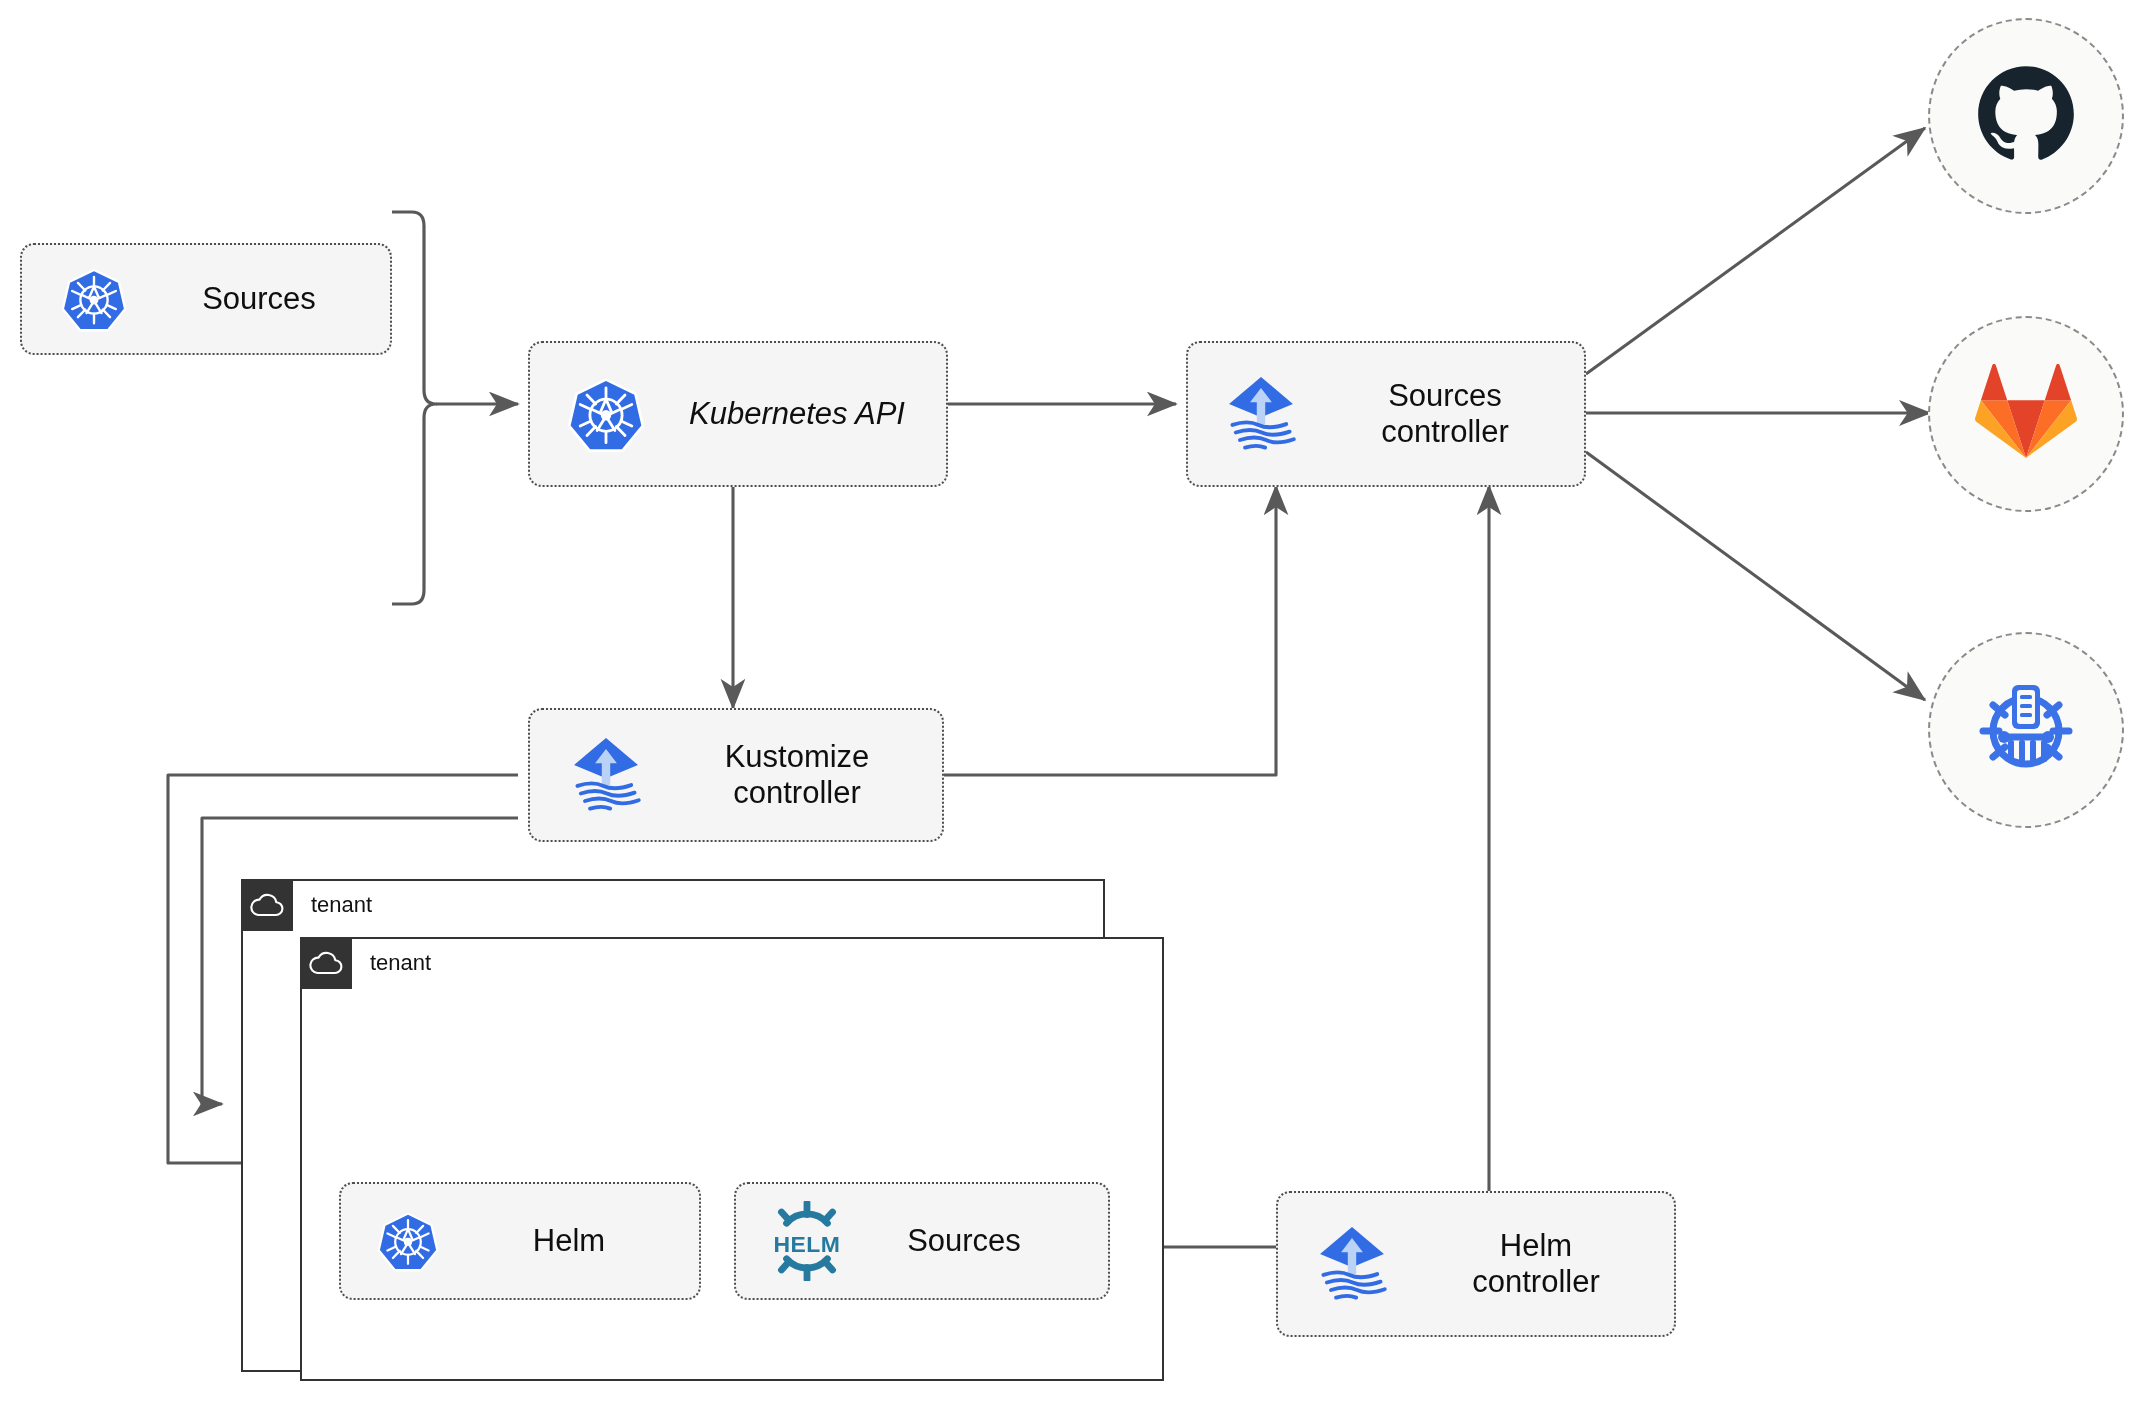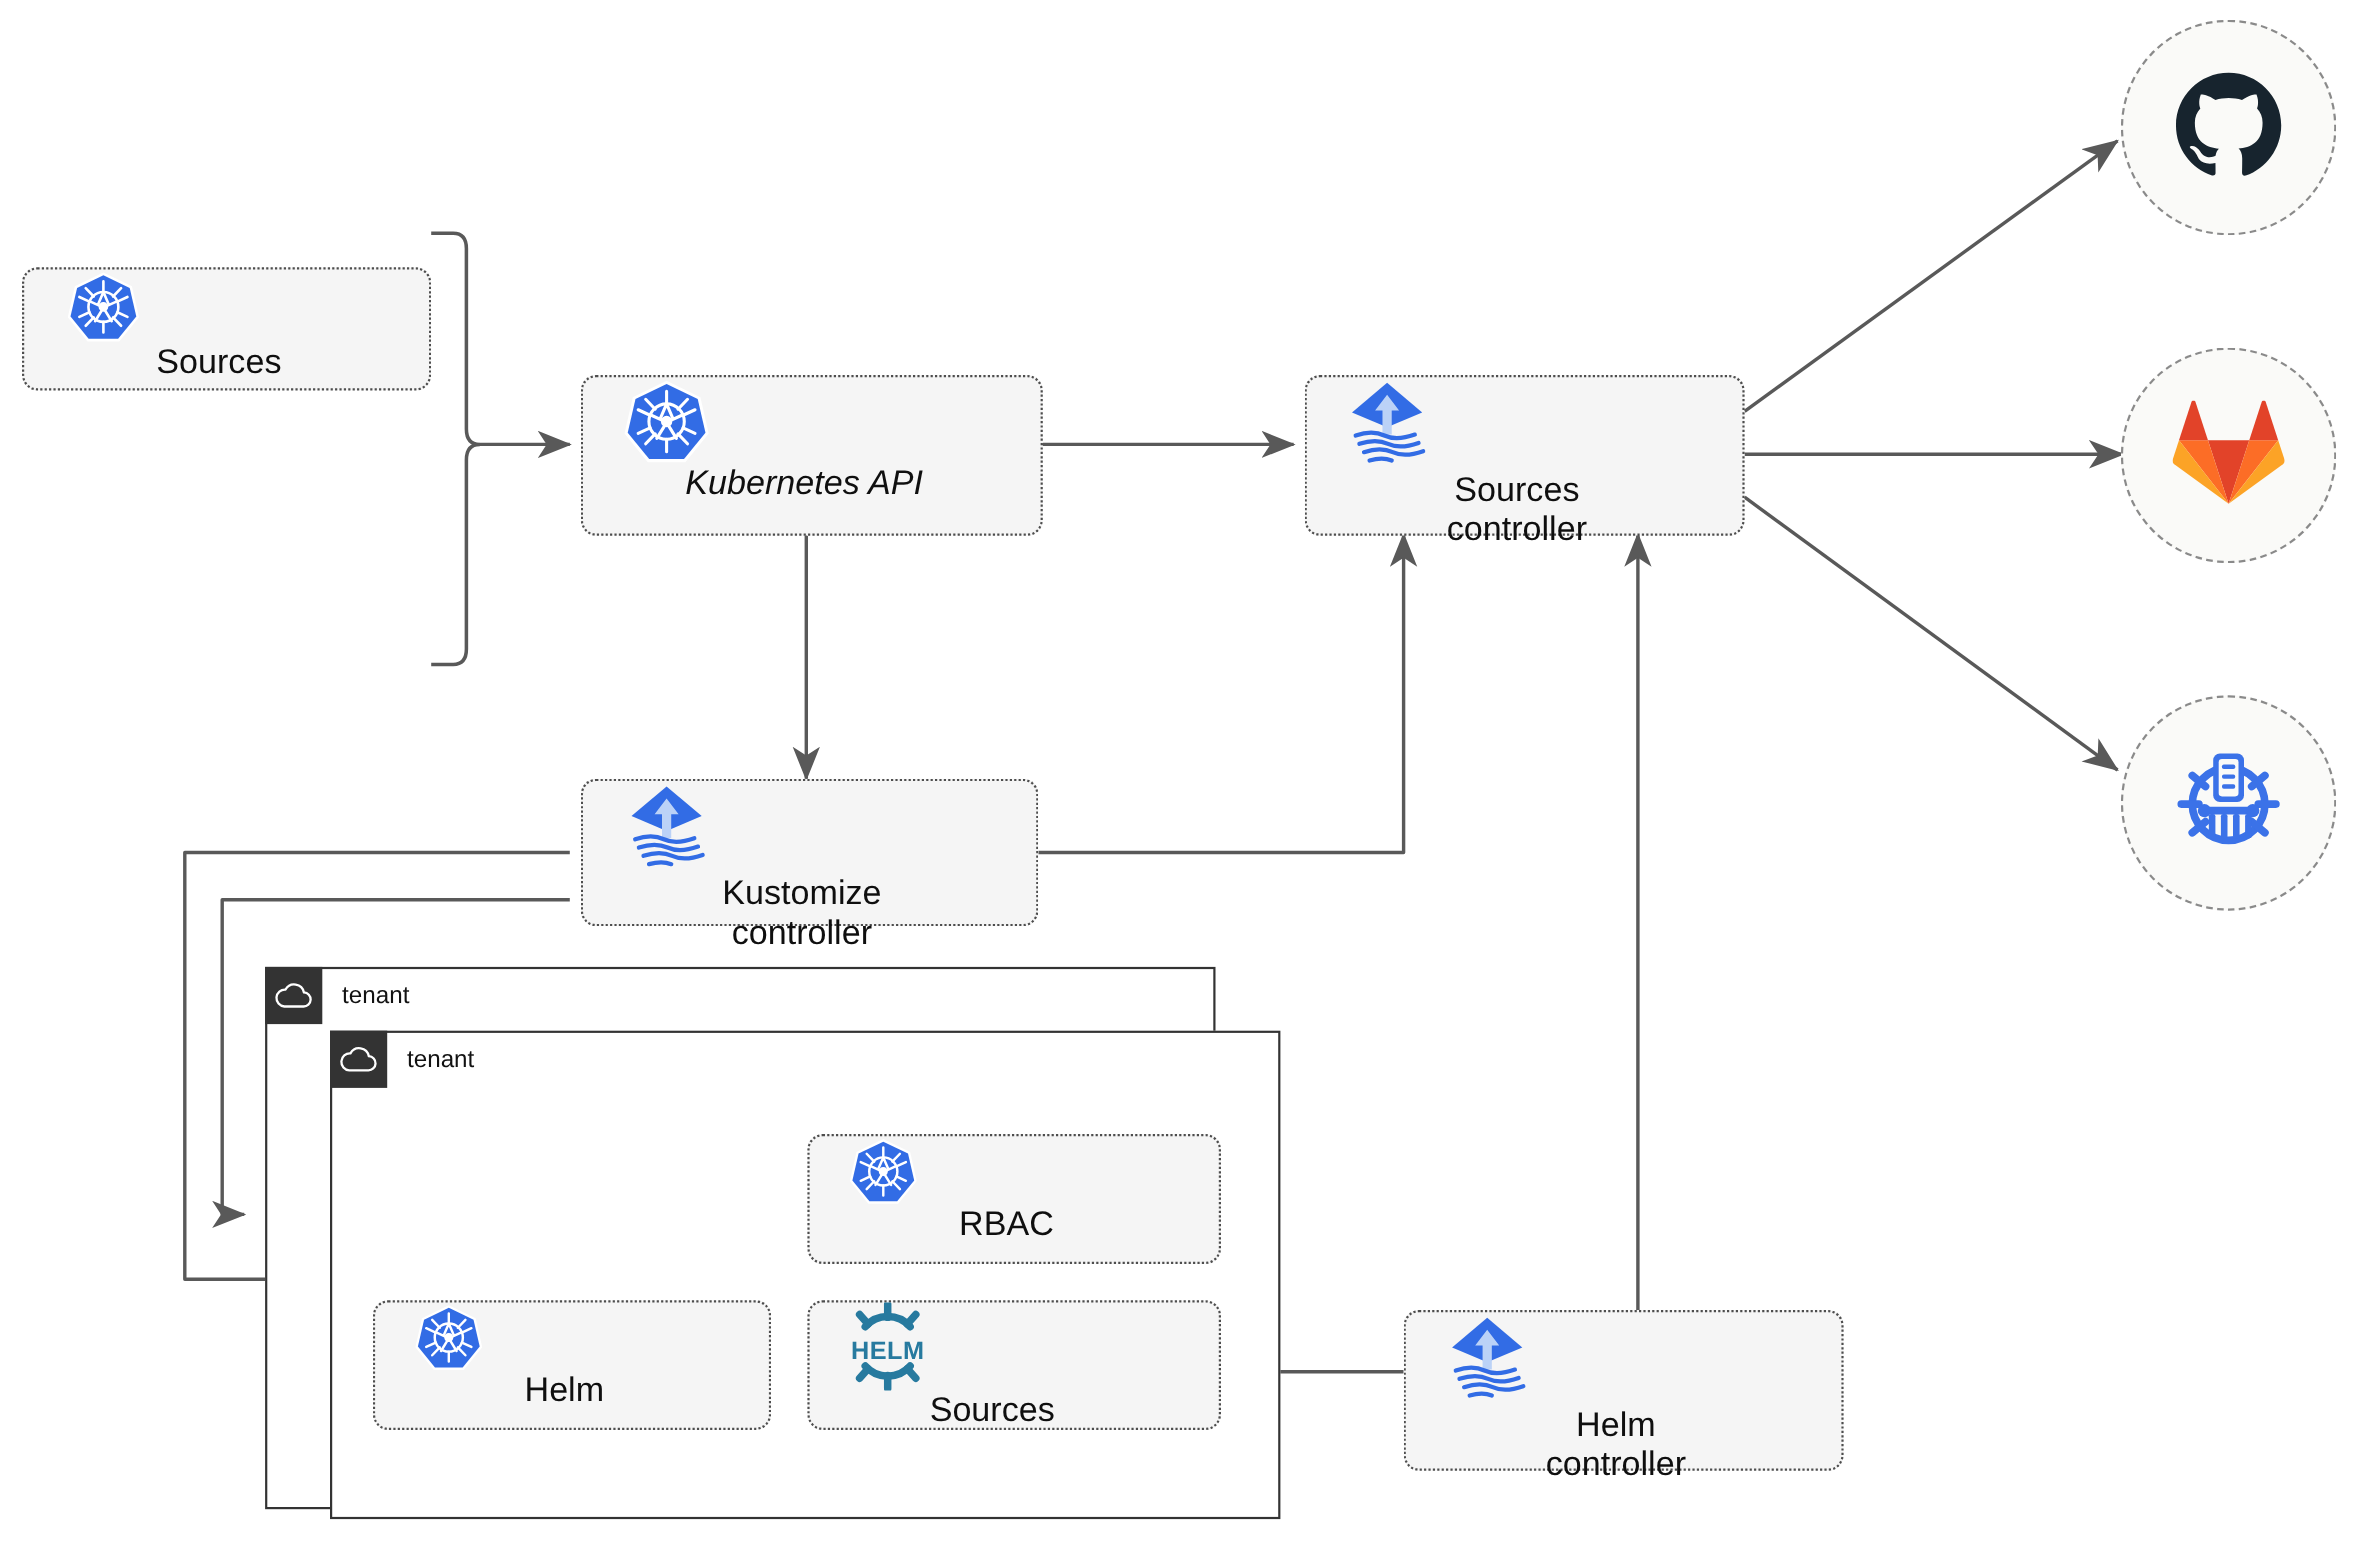--- a/index.html
+++ b/index.html
@@ -13,22 +13,22 @@
 
   #wires { position: absolute; left: 0; top: 0; width: 2144px; height: 1407px; pointer-events: none; }
 
   
   .node {
     position: absolute;
     background: #f5f5f5;
     border: 2px dotted #4d4d4d;
     border-radius: 14px;
     display: flex;
+    align-items: center;
     gap: 0;
-    flex-direction: column;
   }
   .node .ico { flex: 0 0 auto; display: flex; align-items: center; justify-content: center; }
   .node .lbl {
     flex: 1 1 auto;
     text-align: center;
     color: #0f0f0f;
     font-size: 31px;
     line-height: 1.15;
     white-space: pre-line;
     padding-right: 14px;
@@ -268,37 +268,20 @@
   <div class="tenant-hdr" style="left:300px; top:937px;">
     <span class="tenant-chip">
       <svg width="34" height="26" viewBox="0 0 34 26">
         <path d="M8.5 23h17.2a6.4 6.4 0 0 0 .6-12.8A9 9 0 0 0 9.6 7.6 6.9 6.9 0 0 0 8.5 23Z" fill="none" stroke="#fff" stroke-width="2.1" stroke-linejoin="round"></path>
       </svg>
     </span>
     <span class="tenant-name">tenant</span>
   </div>
 
 
-  <div class="node" style="left:734px; top:1031px; width:376px; height:118px;">
-    <span class="ico" style="width:90px; margin-left:22px;">
-      <svg width="62" height="62" viewBox="0 0 64 64">
-        <path d="M32 2.6 57.2 14.8 63.4 42 46 63.4H18L0.6 42 6.8 14.8Z" fill="#fff"></path>
-        <path d="M32 5 55.2 16.2 61 41.4 45 61H19L3 41.4 8.8 16.2Z" fill="#326CE5"></path>
-        <g stroke="#fff" stroke-width="2.3" fill="none" stroke-linecap="round">
-          <circle cx="32" cy="33" r="13.2"></circle>
-          <circle cx="32" cy="33" r="3.1" fill="#fff"></circle>
-          <path d="M32 10.5V19.8M32 46.2v9.3M10.8 24.2l8.9 4.1M44.3 37.7l8.9 4.1M53.2 24.2l-8.9 4.1M19.7 37.7l-8.9 4.1
-                   M16.4 49.6l7.1-7.4M40.5 23.8l7.1-7.4M16.4 16.4l7.1 7.4M40.5 42.2l7.1 7.4"></path>
-          <path d="M32 19.8 27.2 31M32 19.8 36.8 31M20.6 28.3l9.2 4.2M43.4 28.3l-9.2 4.2
-                   M24.7 45.6l6.1-9.9M39.3 45.6l-6.1-9.9"></path>
-        </g>
-      </svg>
-    </span>
-    <span class="lbl">RBAC</span>
-  </div>
 
   <div class="node" style="left:339px; top:1182px; width:362px; height:118px;">
     <span class="ico" style="width:90px; margin-left:22px;">
       <svg width="62" height="62" viewBox="0 0 64 64">
         <path d="M32 2.6 57.2 14.8 63.4 42 46 63.4H18L0.6 42 6.8 14.8Z" fill="#fff"></path>
         <path d="M32 5 55.2 16.2 61 41.4 45 61H19L3 41.4 8.8 16.2Z" fill="#326CE5"></path>
         <g stroke="#fff" stroke-width="2.3" fill="none" stroke-linecap="round">
           <circle cx="32" cy="33" r="13.2"></circle>
           <circle cx="32" cy="33" r="3.1" fill="#fff"></circle>
           <path d="M32 10.5V19.8M32 46.2v9.3M10.8 24.2l8.9 4.1M44.3 37.7l8.9 4.1M53.2 24.2l-8.9 4.1M19.7 37.7l-8.9 4.1

